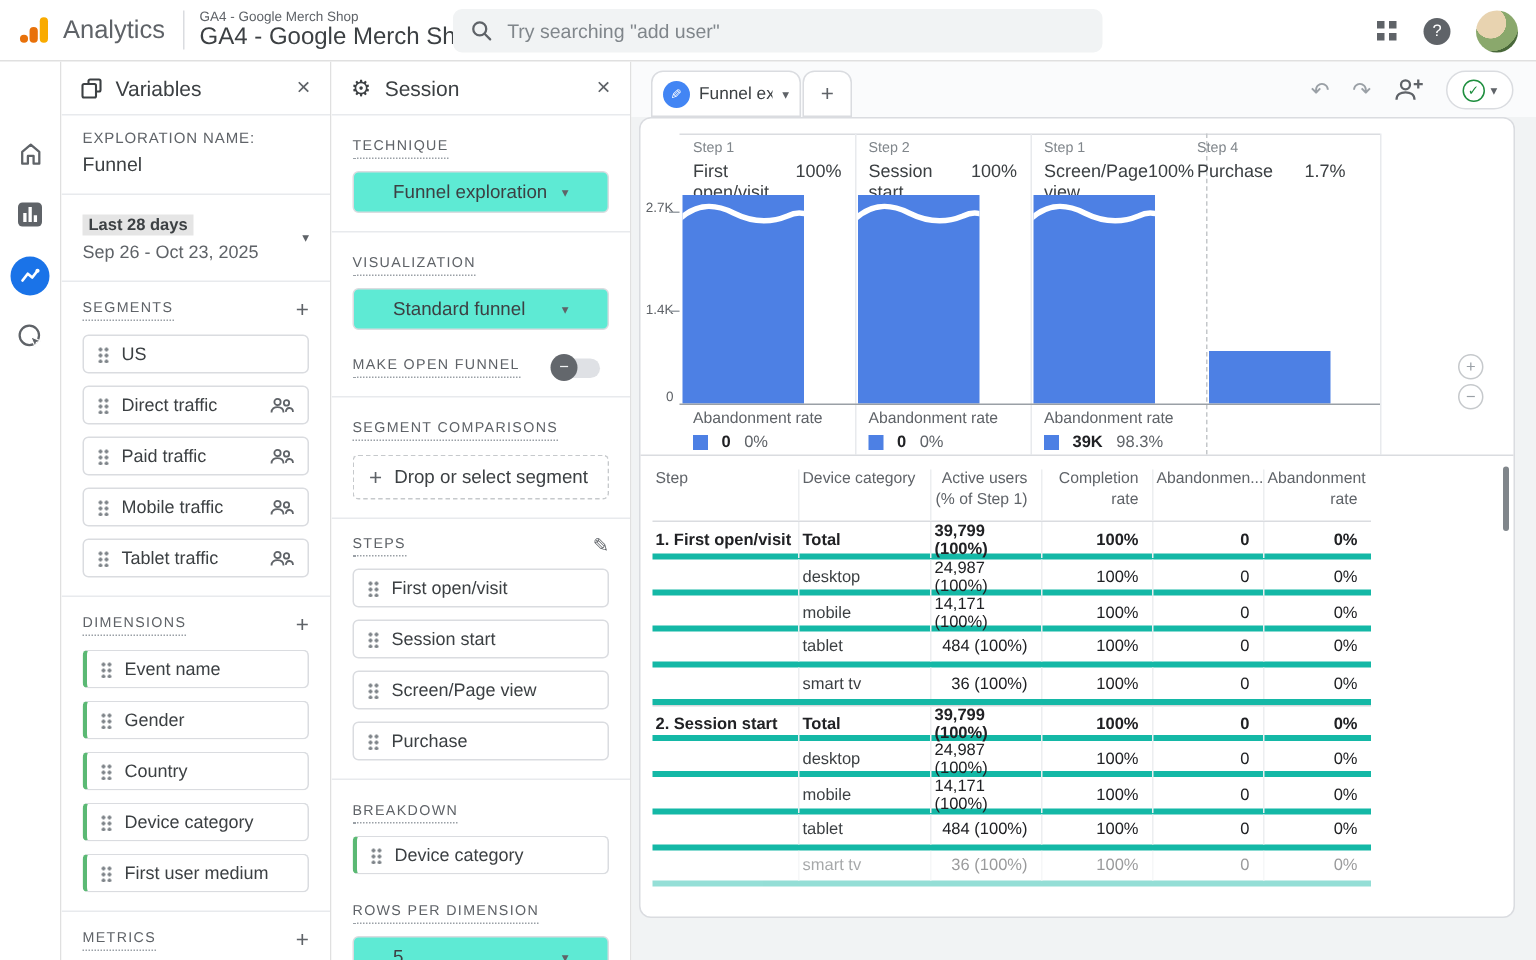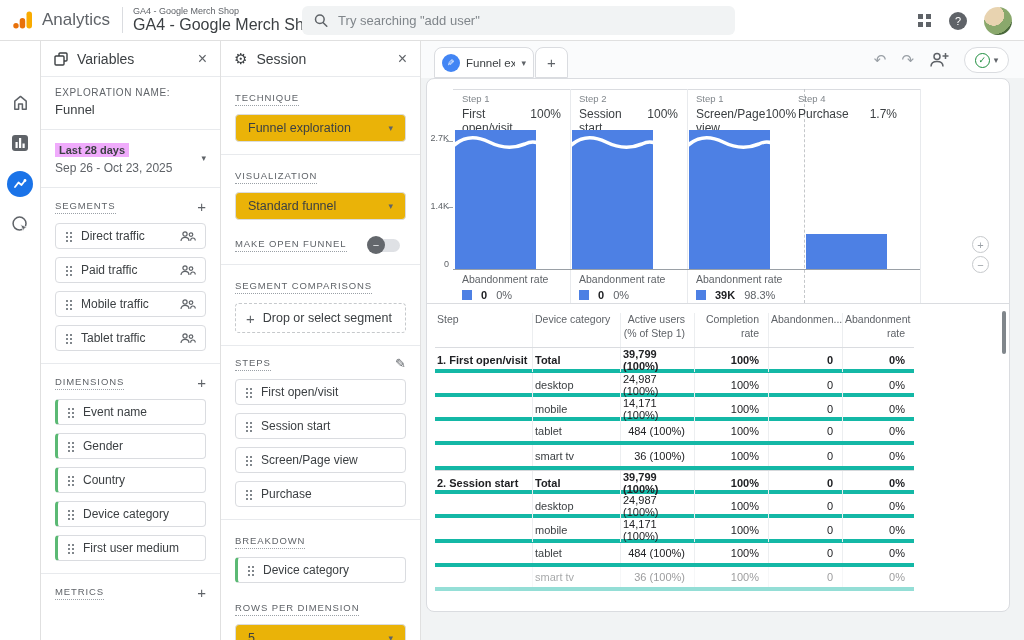--- a/index.html
+++ b/index.html
@@ -45,34 +45,34 @@
   .dotted { border-bottom:1px dotted #9aa0a6; padding-bottom:2px; display:inline-block; }
   .plus { font-size:15px; color:#5f6368; }
   .chip { border:1px solid #dadce0; border-radius:4px; height:26px; display:flex; align-items:center;
           gap:8px; padding:0 9px; margin-top:8px; font-size:12px; color:#3c4043; background:#fff; }
   .chip .drag { width:8px; height:11px; flex:none;
          background-image:radial-gradient(circle, #80868b 1.1px, transparent 1.4px);
          background-size:4px 4px; }
   .chip .lbl { flex:1; white-space:nowrap; overflow:hidden; }
   .chip.dim { border-left:3px solid #5bb974; }
   .select { border:1px solid #dadce0; border-radius:4px; height:28px; display:flex; align-items:center;
-            justify-content:space-between; padding:0 12px; margin-top:8px; font-size:12.5px; color:#3c4043; background:#eab308; }
+            justify-content:space-between; padding:0 26px; margin-top:8px; font-size:12.5px; color:#3c4043; background:#5eead4; }
   .caret { font-size:9px; color:#5f6368; }
   .toggle-row { display:flex; align-items:center; justify-content:space-between; }
   .toggle { position:relative; width:30px; height:13px; background:#dfe1e5; border-radius:7px; margin-right:6px; flex:none; }
   .toggle .knob { position:absolute; left:-3px; top:-3px; width:18px; height:18px; border-radius:50%;
                   background:#63676c; color:#f1f3f4; font-size:11px; display:flex; align-items:center; justify-content:center; }
   .dashbox { border:1px dashed #c6c9cc; border-radius:4px; height:30px; margin-top:9px; display:flex;
              align-items:center; gap:8px; padding:0 10px; font-size:12.5px; color:#3c4043; }
 
   .vars { left:41px; width:180px; border-right:1px solid #e0e0e0; }
   .vars .name-label { font-size:10px; letter-spacing:0.6px; color:#5f6368; }
   .vars .name-value { font-size:13px; color:#3c4043; margin-top:4px; }
   .daterow { display:flex; align-items:center; }
-  .datechip { display:inline-block; font-size:11px; color:#3c4043; background:#f0abfc; padding:1px 4px; font-weight:bold; }
+  .datechip { display:inline-block; font-size:11px; color:#3c4043; background:#e5e5e5; padding:1px 4px; font-weight:bold; }
   .datetext { font-size:12px; color:#5f6368; margin-top:3px; }
   .ppl { flex:none; }
 
   .settings { left:221px; width:200px; border-right:1px solid #e0e0e0; }
   .gearglyph { font-size:15px; color:#3c4043; }
   .pencil { font-size:13px; color:#5f6368; }
 
   
   .main { position:absolute; top:41px; left:421px; width:603px; height:599px; background:#f1f3f4; }
   .tabbar { position:absolute; top:0; left:0; right:0; height:37px; background:#fafbfc; }
@@ -225,20 +225,24 @@
     </div>
   </div>
 
   <div class="sec">
     <div class="seclabel-row">
       <span class="seclabel dotted">SEGMENTS</span>
       <span class="plus">+</span>
     </div>
     <div class="chip">
       <span class="drag"></span>
+      <span class="lbl">US</span>
+    </div>
+    <div class="chip">
+      <span class="drag"></span>
       <span class="lbl">Direct traffic</span>
       <svg class="ppl" width="16" height="11" viewBox="0 0 16 11">
           <circle cx="5" cy="3" r="2.1" fill="none" stroke="#5f6368" stroke-width="1.2"></circle>
           <circle cx="11" cy="3.6" r="1.8" fill="none" stroke="#5f6368" stroke-width="1.2"></circle>
           <path d="M1 10 C1 7.4 3 6.4 5 6.4 C7 6.4 9 7.4 9 10" fill="none" stroke="#5f6368" stroke-width="1.2"></path>
           <path d="M10.5 9.6 C10.8 7.6 12 6.9 13 7 C14.2 7.1 15.3 7.9 15.3 9.6" fill="none" stroke="#5f6368" stroke-width="1.2"></path>
         </svg>
     </div>
     <div class="chip">
       <span class="drag"></span>

